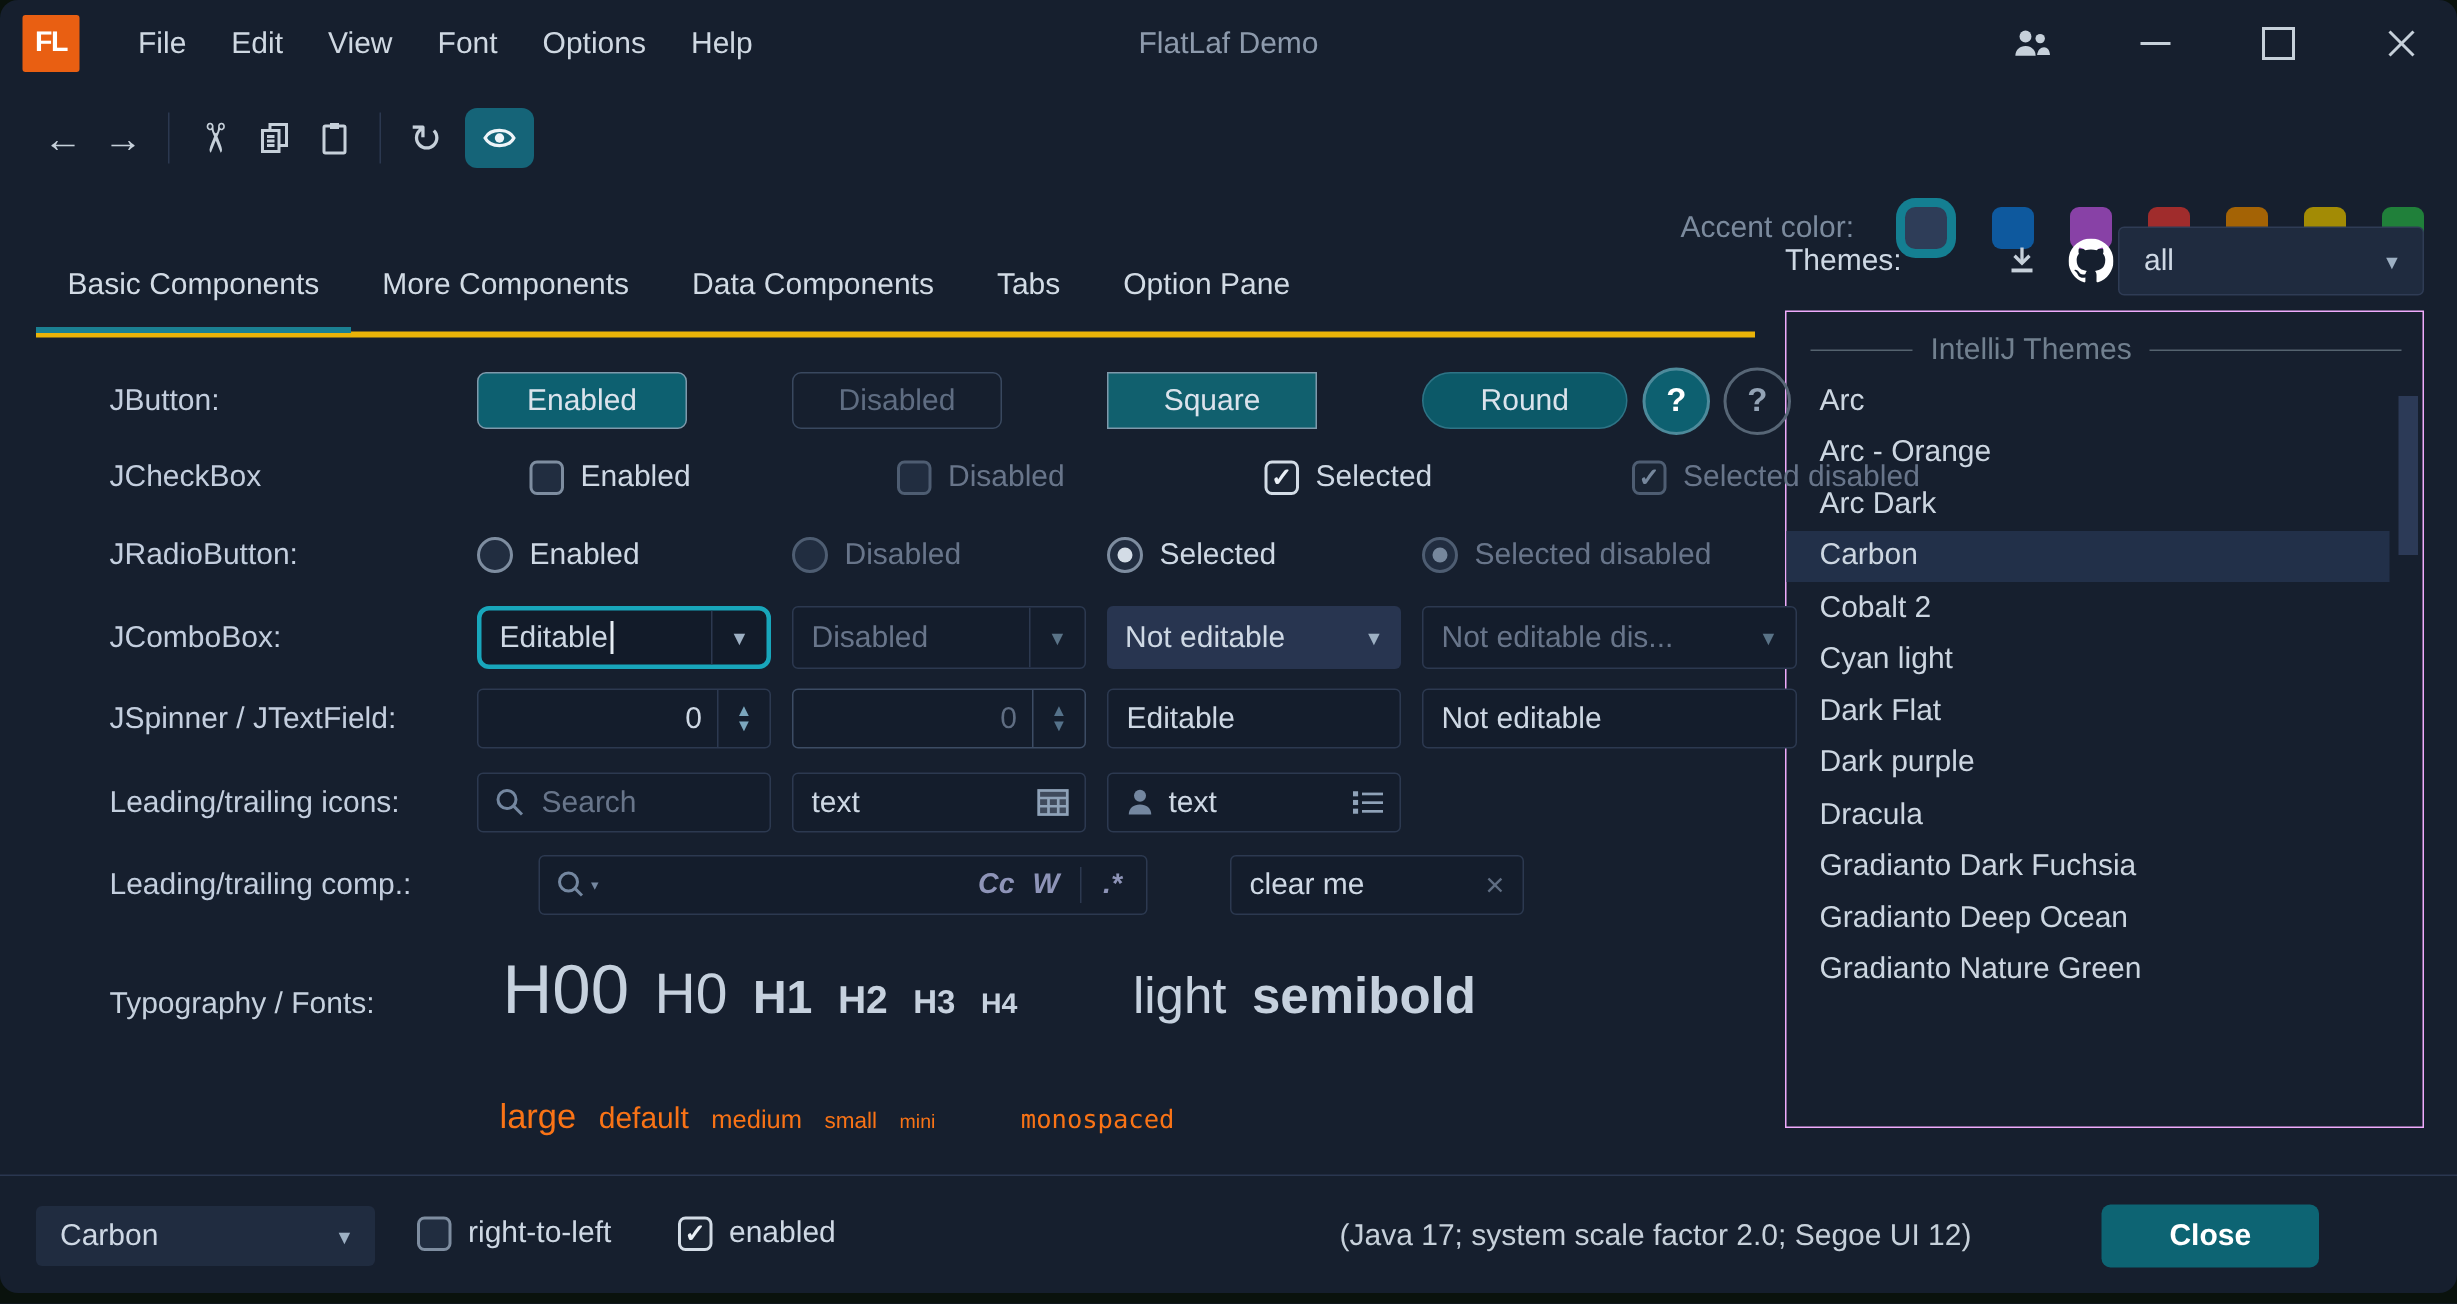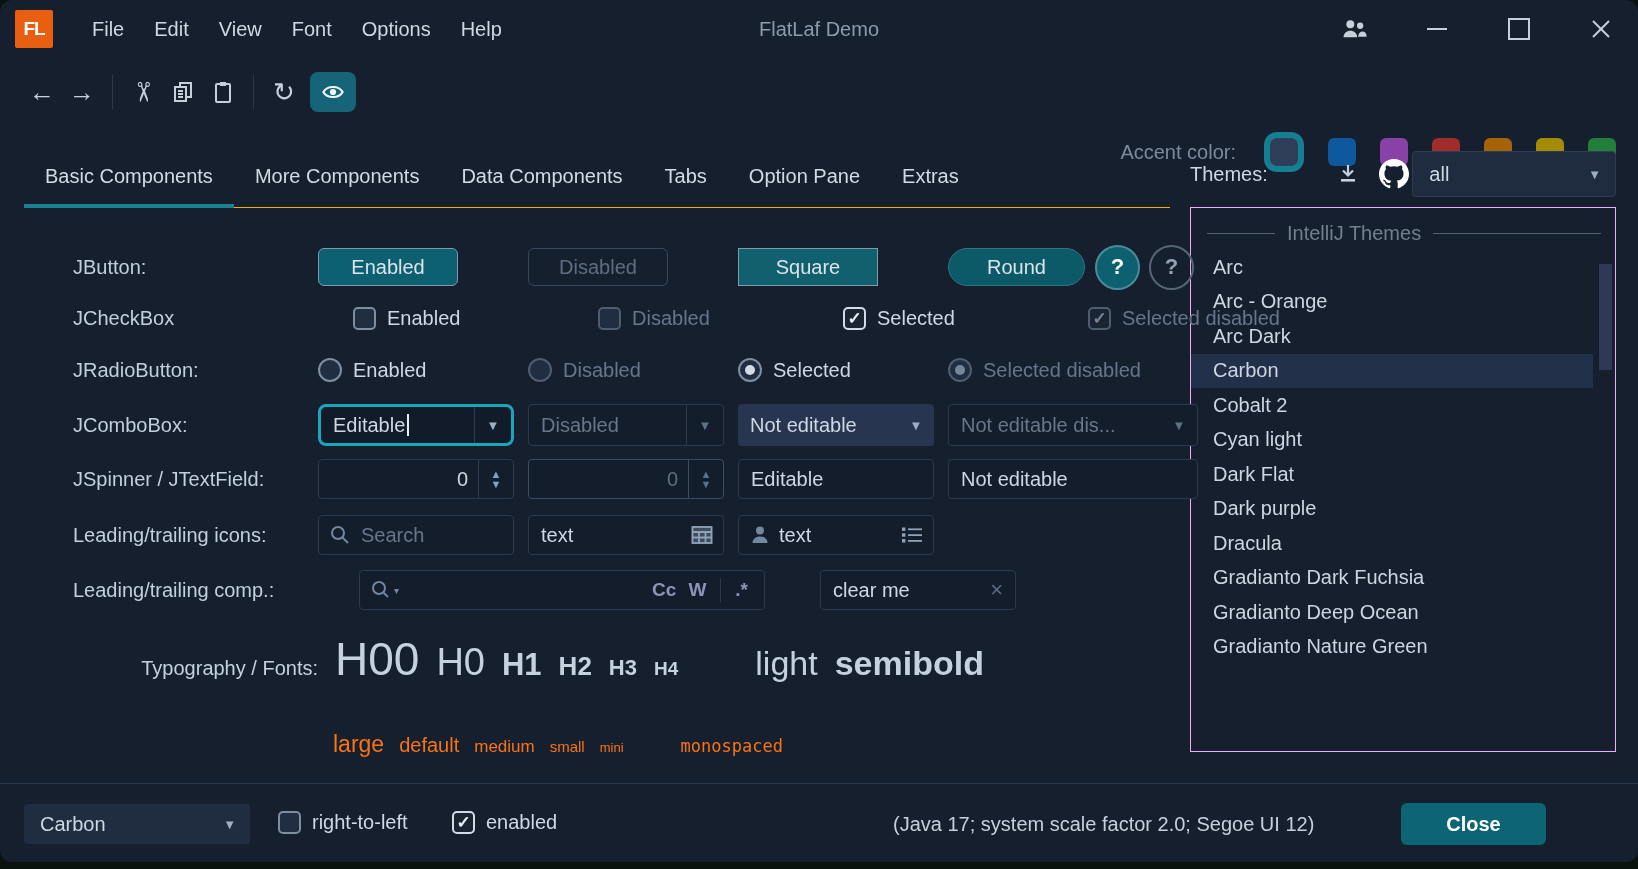--- a/index.html
+++ b/index.html
@@ -21,21 +21,21 @@
   .tool-btn{width:40px;height:40px;display:flex;align-items:center;justify-content:center;color:#c6d0da;font-size:26px;border-radius:8px;}
   .tool-btn.cut span{display:inline-block;transform:rotate(90deg);font-size:27px;}
   .tool-sep{width:1px;height:34px;background:#2b3850;margin:0 10px;}
   .tool-btn.eye{background:#156478;margin-left:6px;width:46px;}
   .accent-zone{position:absolute;right:22px;top:60px;height:64px;display:flex;align-items:center;gap:24px;}
   .accent-label{color:#7b8a9d;margin-right:4px;}
   .swatch{width:28px;height:28px;border-radius:6px;}
   .swatch.selected{box-shadow:0 0 0 6px #147f92;border-radius:7px;margin:0 6px;}
 
   
-  .tabbar{position:absolute;top:145px;left:24px;width:1146px;height:62px;display:flex;border-bottom:1px solid #eab308;}
+  .tabbar{position:absolute;top:159px;left:24px;width:1146px;height:62px;display:flex;border-bottom:4px solid #eab308;}
   .tab{position:relative;display:flex;align-items:center;padding:0 21px;color:#d2dbe5;}
   .tab.active::after{content:"";position:absolute;left:0;right:0;bottom:-1px;height:4px;background:#1b8092;}
   .themes-head{position:absolute;top:150px;left:1190px;width:426px;height:48px;display:flex;align-items:center;}
   .themes-label{color:#ced8e4;}
   .head-ico{display:flex;align-items:center;justify-content:center;width:38px;height:38px;}
   .all-combo{margin-left:auto;width:180px;height:44px;background:#1f2b3f;border:1px solid #2f3c55;border-radius:4px;display:flex;align-items:center;padding:0 14px 0 16px;}
   .all-combo .arrow{margin-left:auto;}
 
   
   .themes-panel{position:absolute;left:1190px;top:207px;width:426px;height:545px;border:1px solid #f0abfc;background:#161f2e;box-sizing:border-box;}
@@ -83,29 +83,29 @@
   .caret{width:2px;height:22px;background:#e6edf3;margin-left:2px;flex:none;}
 
   .spin-val{flex:1;text-align:right;padding-right:10px;}
   .spin-arrows{width:34px;height:100%;border-left:1px solid #2c3950;display:flex;flex-direction:column;align-items:center;justify-content:center;line-height:10px;font-size:11px;color:#7ba6bd;flex:none;}
   .spin-arrows span{display:block;}
   .field.f-dis{border-color:#3c4c64;}
   .field.f-dis .spin-val{color:#5f6d82;}
   .field.f-dis .spin-arrows{color:#55728a;border-left-color:#3c4c64;}
 
   .lead-ico{margin-left:10px;flex:none;display:flex;}
-  .trail-ico{margin-left:auto;margin-right:10px;flex:none;display:flex;}
+  .trail-ico{margin-left:auto;margin-right:10px;flex:none;display:flex;font-style:italic;}
   .placeholder{color:#68758a;padding-left:10px;}
   .wide2{width:406px;}
   .matchbtn{color:#8e94b8;font-weight:700;font-size:19px;padding:0 6px;flex:none;}
   .mini-sep{width:1px;height:24px;background:#2c3950;margin:0 8px;flex:none;}
   .clear-x{color:#5f6d82;font-size:22px;margin-left:auto;margin-right:12px;flex:none;}
 
   
-  .typo-main{align-items:baseline;text-align:right;}
+  .typo-main{align-items:baseline;}
   .typo-main span{margin-right:17px;color:#c6d1de;}
   .t-h00{font-size:46px;}
   .t-h0{font-size:38px;}
   .t-h1{font-size:31px;font-weight:700;}
   .t-h2{font-size:26px;font-weight:700;}
   .t-h3{font-size:22px;font-weight:700;}
   .t-h4{font-size:19px;font-weight:700;}
   .t-light{font-size:34px;font-weight:300;margin-left:60px !important;}
   .t-semibold{font-size:34px;font-weight:600;}
   .typo-sizes span{margin-right:15px;color:#f97316;}
@@ -217,21 +217,20 @@
       <span class="swatch" style="background: rgb(32, 128, 58);"></span>
     </div>
   </div>
 
   <div class="tabbar">
     <span class="tab active">Basic Components</span>
     <span class="tab">More Components</span>
     <span class="tab">Data Components</span>
     <span class="tab">Tabs</span>
     <span class="tab">Option Pane</span>
-    <span class="tab">Extras</span>
   </div>
 
   <div class="themes-head">
     <span class="themes-label">Themes:</span>
     <span class="head-ico" style="margin-left:62px;">
       <svg width="24" height="24" viewBox="0 0 24 24" fill="none" stroke="#c6d0da" stroke-width="2.2">
         <line x1="12" y1="3" x2="12" y2="13"></line>
           <polyline points="7,8.5 12,13.5 17,8.5"></polyline>
           <rect x="5" y="17" width="14" height="2.6" fill="#c6d0da" stroke="none"></rect>
       </svg>

